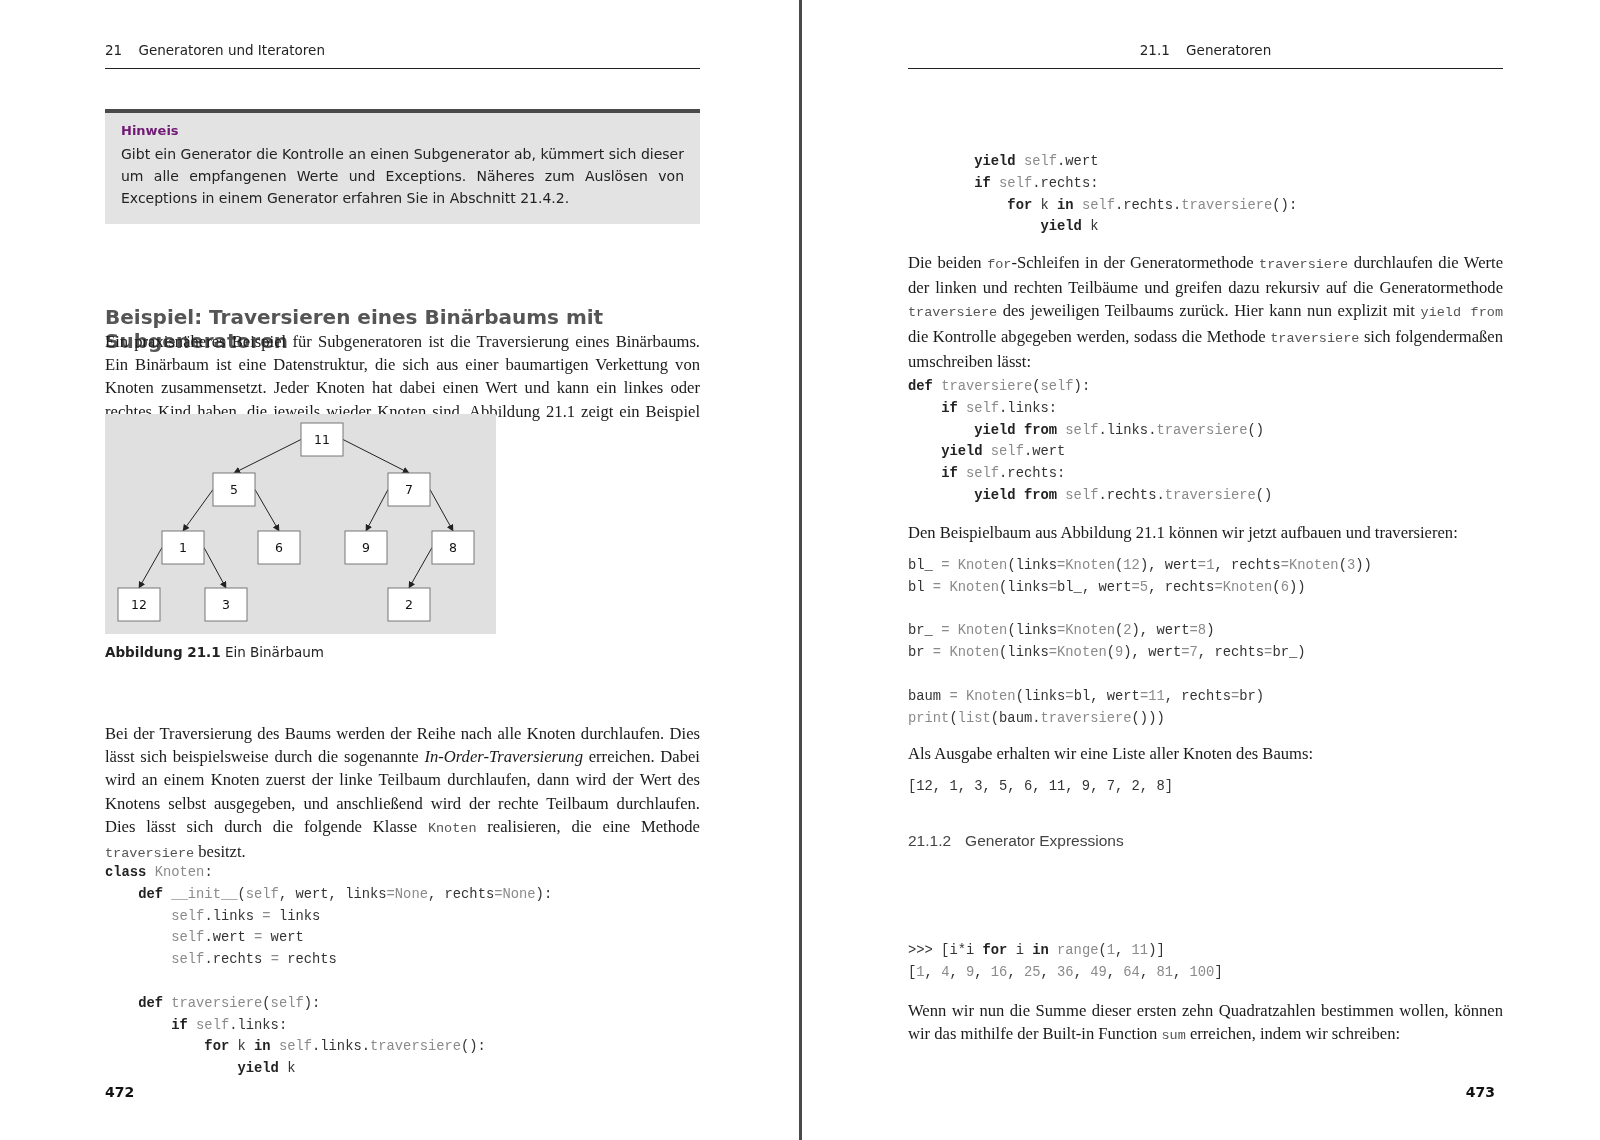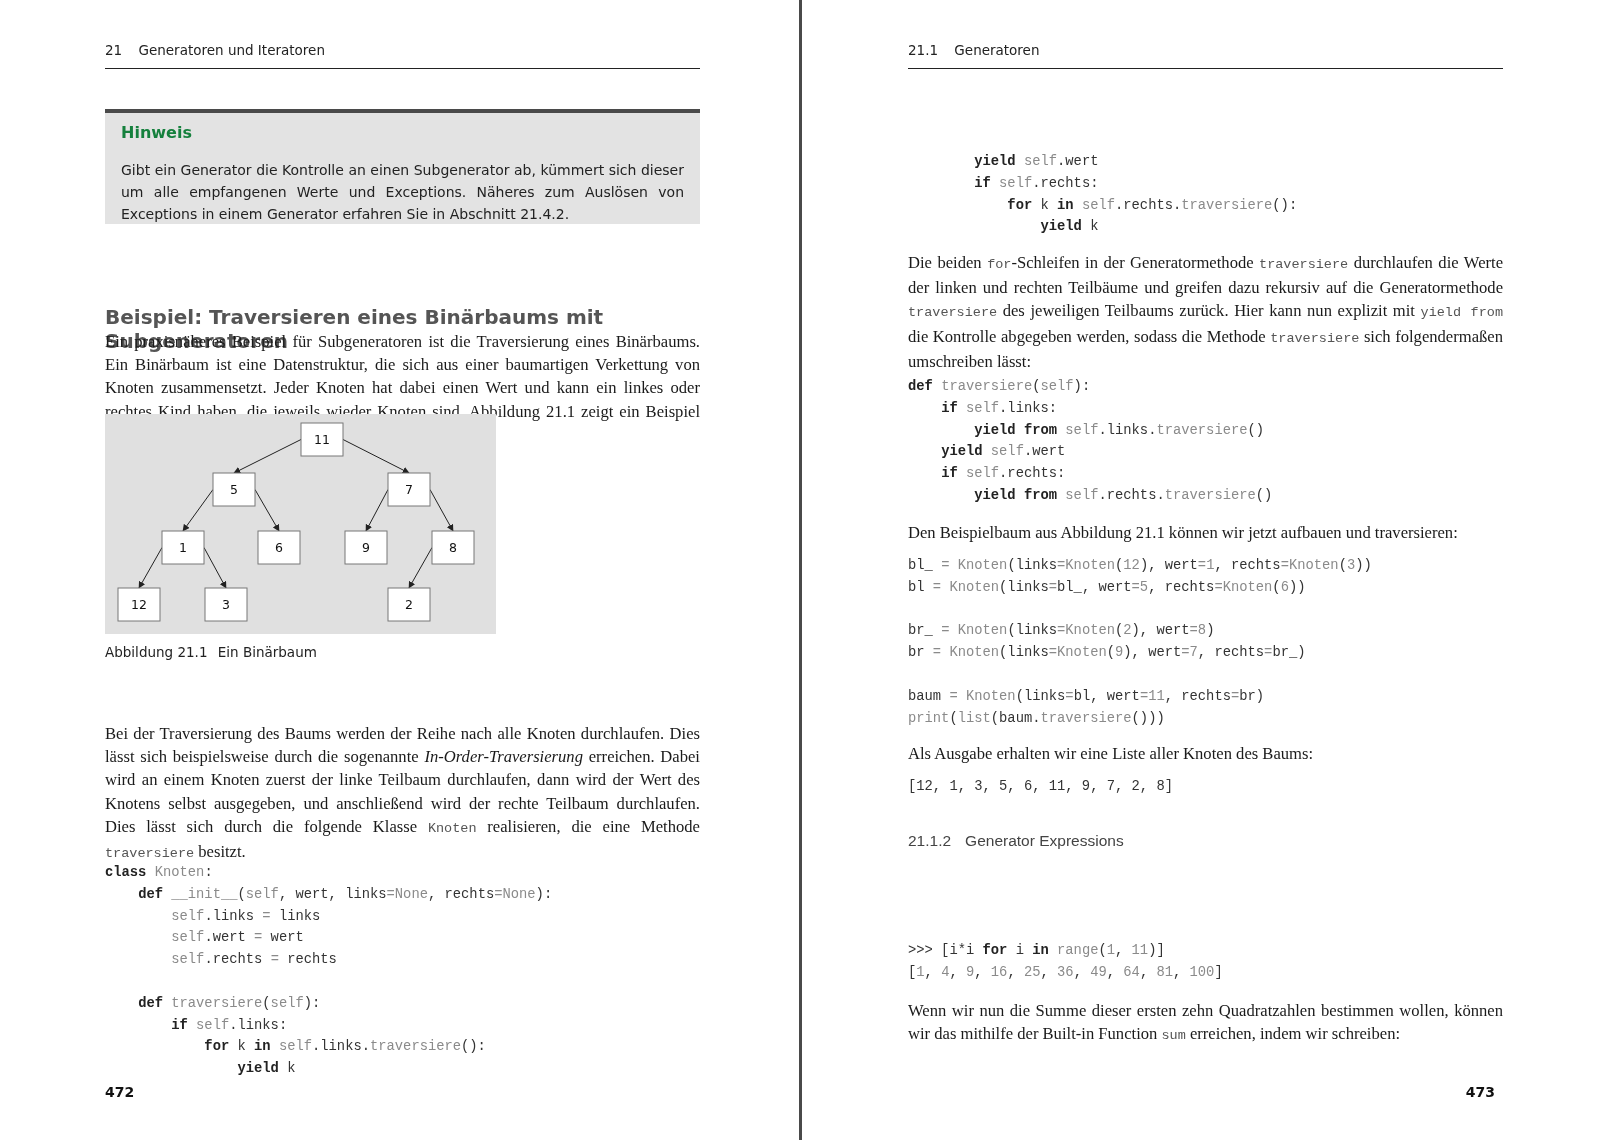--- a/index.html
+++ b/index.html
@@ -4,46 +4,46 @@
 <style>
   html, body { margin: 0; padding: 0; background: #ffffff; }
   body { width: 1600px; height: 1140px; position: relative; overflow: hidden; color: #1a1a1a; }
   .page { position: absolute; top: 0; height: 876px; }
   .page.left { left: 105px; width: 595px; }
   .page.right { left: 908px; width: 595px; }
   .divider { position: absolute; left: 799px; top: 0; width: 3px; height: 1140px; background: #4a4a4a; }
 
   .running-head { position: absolute; top: 42px; left: 0; width: 100%; height: 26px; border-bottom: 1.5px solid #222; font-family: "DejaVu Sans", sans-serif; font-size: 13.5px; color: #222; }
   .running-head .num { margin-right: 12px; }
-  .running-head.right-aligned { text-align: left; }
+  .running-head.right-aligned { text-align: center; }
 
   .folio { position: absolute; top: 1084px; font-family: "DejaVu Sans", sans-serif; font-size: 14px; font-weight: bold; color: #111; }
   .left .folio { left: 0; }
   .right .folio { right: 8px; }
 
   .body-text { font-family: "Liberation Serif", serif; font-size: 16.6px; line-height: 23.2px; text-align: justify; color: #1a1a1a; margin: 0; }
   .body-text code, .inline-code { font-family: "Liberation Mono", monospace; font-size: 13.5px; color: #555; }
   .body-text em { font-style: italic; }
 
   .note-box { position: absolute; top: 109px; left: 0; width: 595px; height: 115px; background: #e3e3e3; border-top: 4px solid #4a4a4a; box-sizing: border-box; padding: 10px 16px 0 16px; font-family: "DejaVu Sans", sans-serif; }
-  .note-box .note-title { font-size: 16px; font-weight: bold; color: #15803d; margin-bottom: 17px; }
+  .note-box .note-title { font-size: 13px; font-weight: bold; color: #701a75; margin-bottom: 5px; }
   .note-box .note-text { font-size: 14px; line-height: 22px; color: #222; text-align: justify; }
 
   .subhead { font-family: "DejaVu Sans", sans-serif; font-size: 20px; font-weight: bold; color: #555; }
   .section-head { font-family: Liberation Sans, sans-serif; font-size: 15.5px; color: #444; }
   .section-head .sec-num { margin-right: 14px; }
 
   .code { font-family: "Liberation Mono", monospace; font-size: 13.8px; line-height: 21.8px; color: #333; white-space: pre; margin: 0; }
   .code .kw { font-weight: bold; color: #222; }
   .code .dim { color: #8a8a8a; }
 
   .figure { position: absolute; top: 414px; left: 0; width: 391px; height: 220px; background: #e0e0e0; }
   .figure svg { position: absolute; left: 0; top: 0; }
   .figure-caption { position: absolute; top: 644px; left: 0; font-family: "DejaVu Sans", sans-serif; font-size: 13.5px; color: #222; }
-  .figure-caption .cap-label { font-weight: normal; margin-right: 6px; }
+  .figure-caption .cap-label { font-weight: bold; }
 
   .abs { position: absolute; left: 0; width: 595px; margin-top: 43px; }
 </style>
 </head>
 <body>
 
 <div class="divider"></div>
 
 <div class="page left">
   <div class="running-head">

